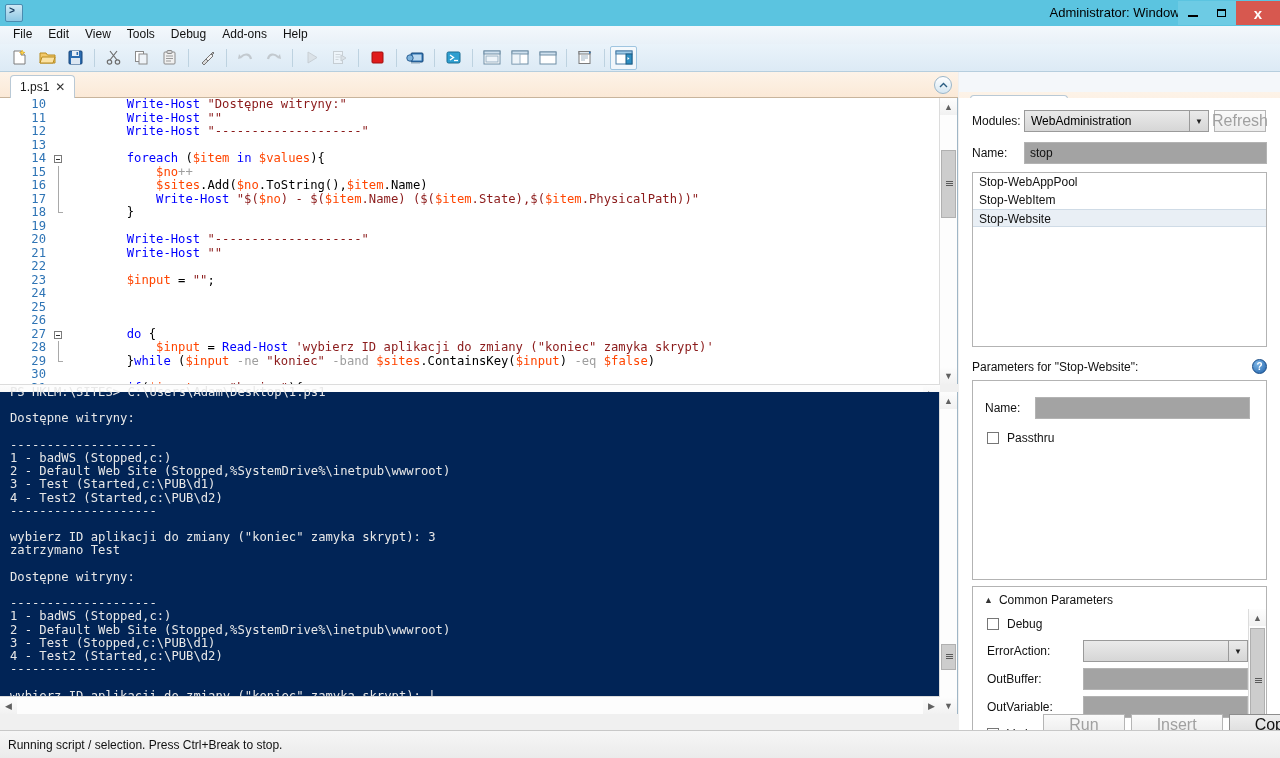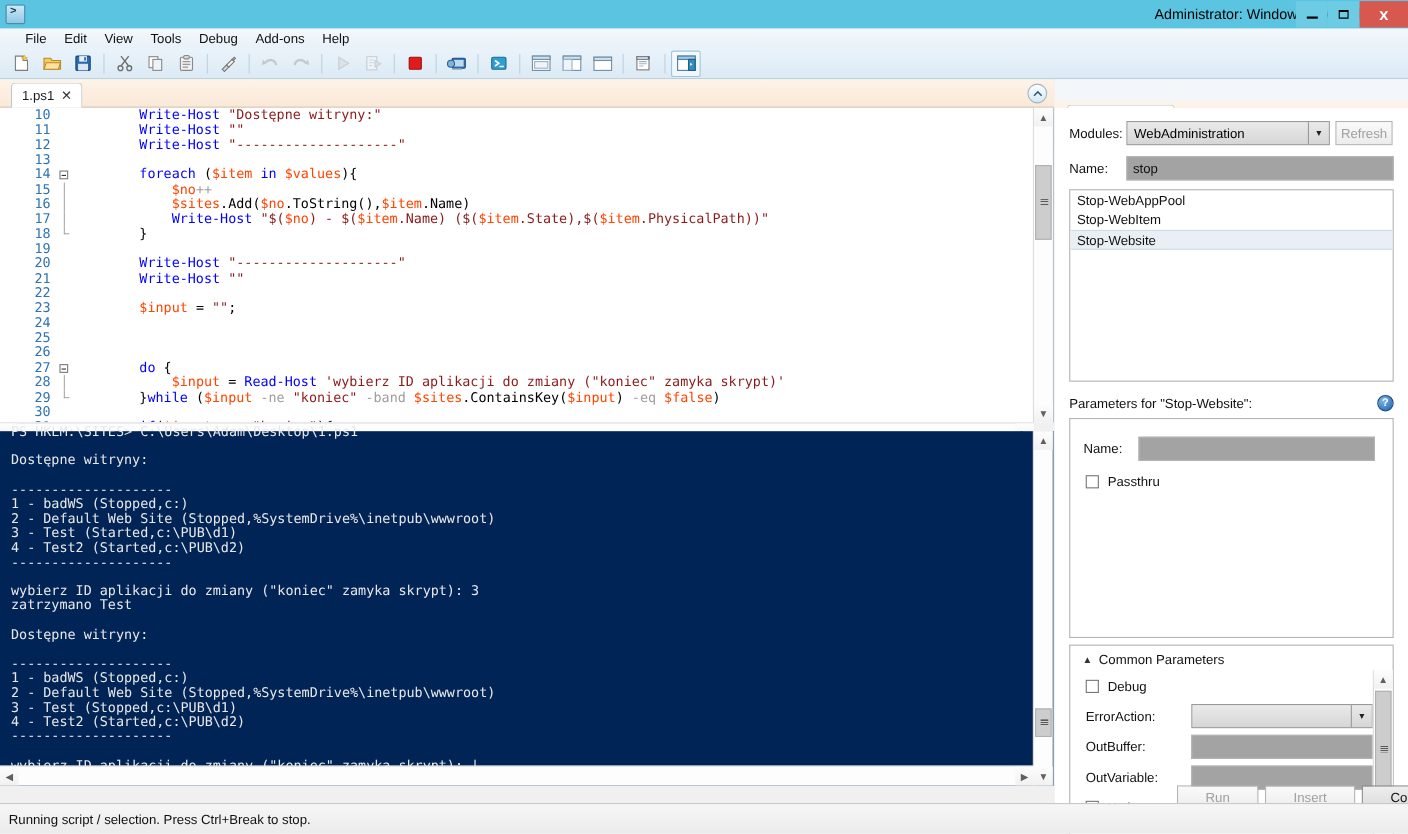--- a/index.html
+++ b/index.html
@@ -45,21 +45,21 @@
   .win-btn.min span { display:block; width:10px; height:2px; background:#000; margin-top:6px; }
   .win-btn.max span {
     display:block; width:9px; height:8px; border:1px solid #000; border-top-width:2px;
   }
   .win-btn.close { background: #d7584f; width: 44px; color: #fff; font-size: 15px; font-weight: 600; }
 
   
   .menubar {
     position:absolute; left:0; top:26px; width:1280px; height:18px;
     background: linear-gradient(#f3f8fc,#e9f1f8);
-    display:flex; align-items:center; padding-left:15px;
+    display:flex; padding-left:5px;
   }
   .menu-item {
     font-size: 12px; color:#111; padding: 1px 8px; line-height: 15px; white-space:nowrap;
   }
 
   
   .toolbar {
     position:absolute; left:0; top:44px; width:1280px; height:28px;
     background: linear-gradient(#eaf3fa,#dceaf5);
     border-bottom: 1px solid #b6cede;
@@ -214,21 +214,21 @@
   .combo .val { padding-left:6px; font-size:12px; color:#000; }
   .combo .arrow {
     position:absolute; right:0; top:0; width:19px; height:20px;
     border-left:1px solid #9a9a9a;
     display:flex; align-items:center; justify-content:center;
     font-size:8px; color:#222;
   }
   .btn {
     height:22px; border:1px solid #b5b5b5;
     background: linear-gradient(#fafafa,#ececec);
-    font-size:12px; color:#a0a0a0;
+    font-size:16px; color:#a0a0a0;
     display:flex; align-items:center; justify-content:center; padding:0 25px;
   }
   .btn.enabled { color:#111; background: linear-gradient(#eeeeee,#dcdcdc); border-color:#8d8d8d; }
   .tbox {
     height:22px; border:1px solid #b3b3b3; background:#a3a3a3;
     font-size:12px; color:#111; display:flex; align-items:center; padding-left:5px;
   }
   .listbox {
     border:1px solid #b3b3b3; background:#fff; overflow:hidden;
   }

